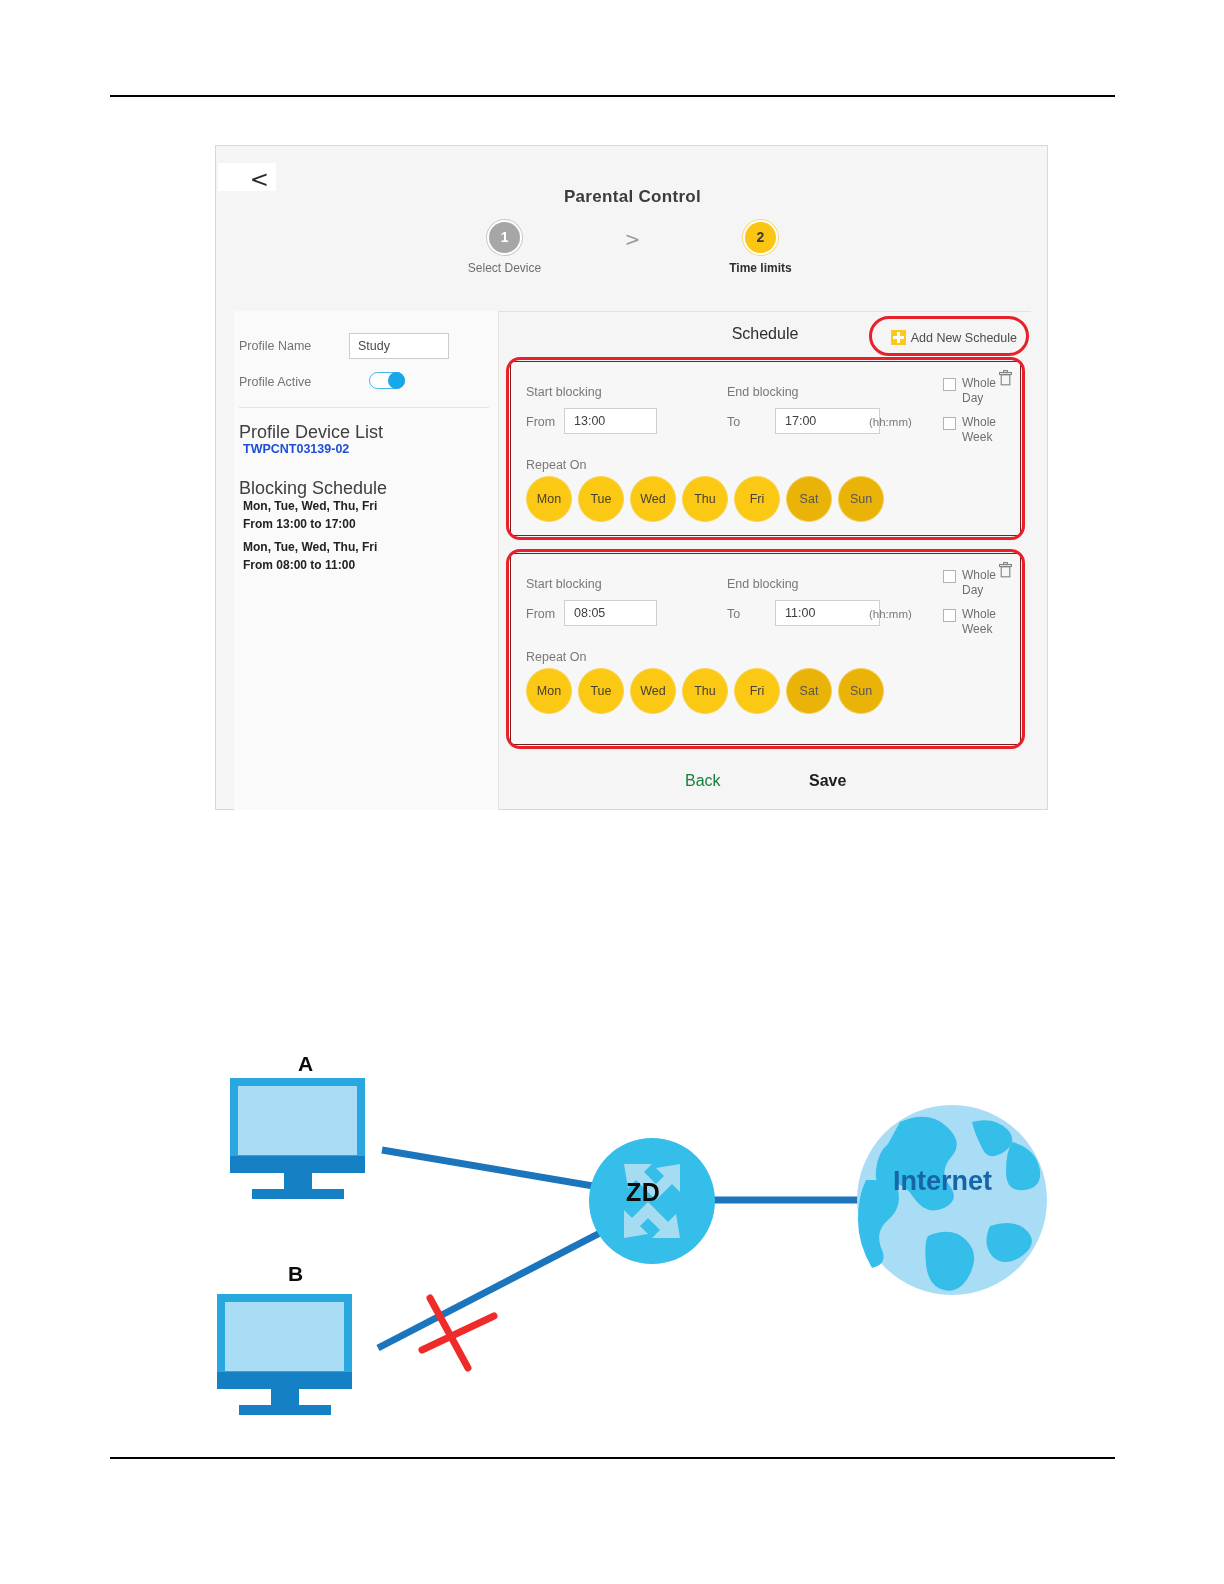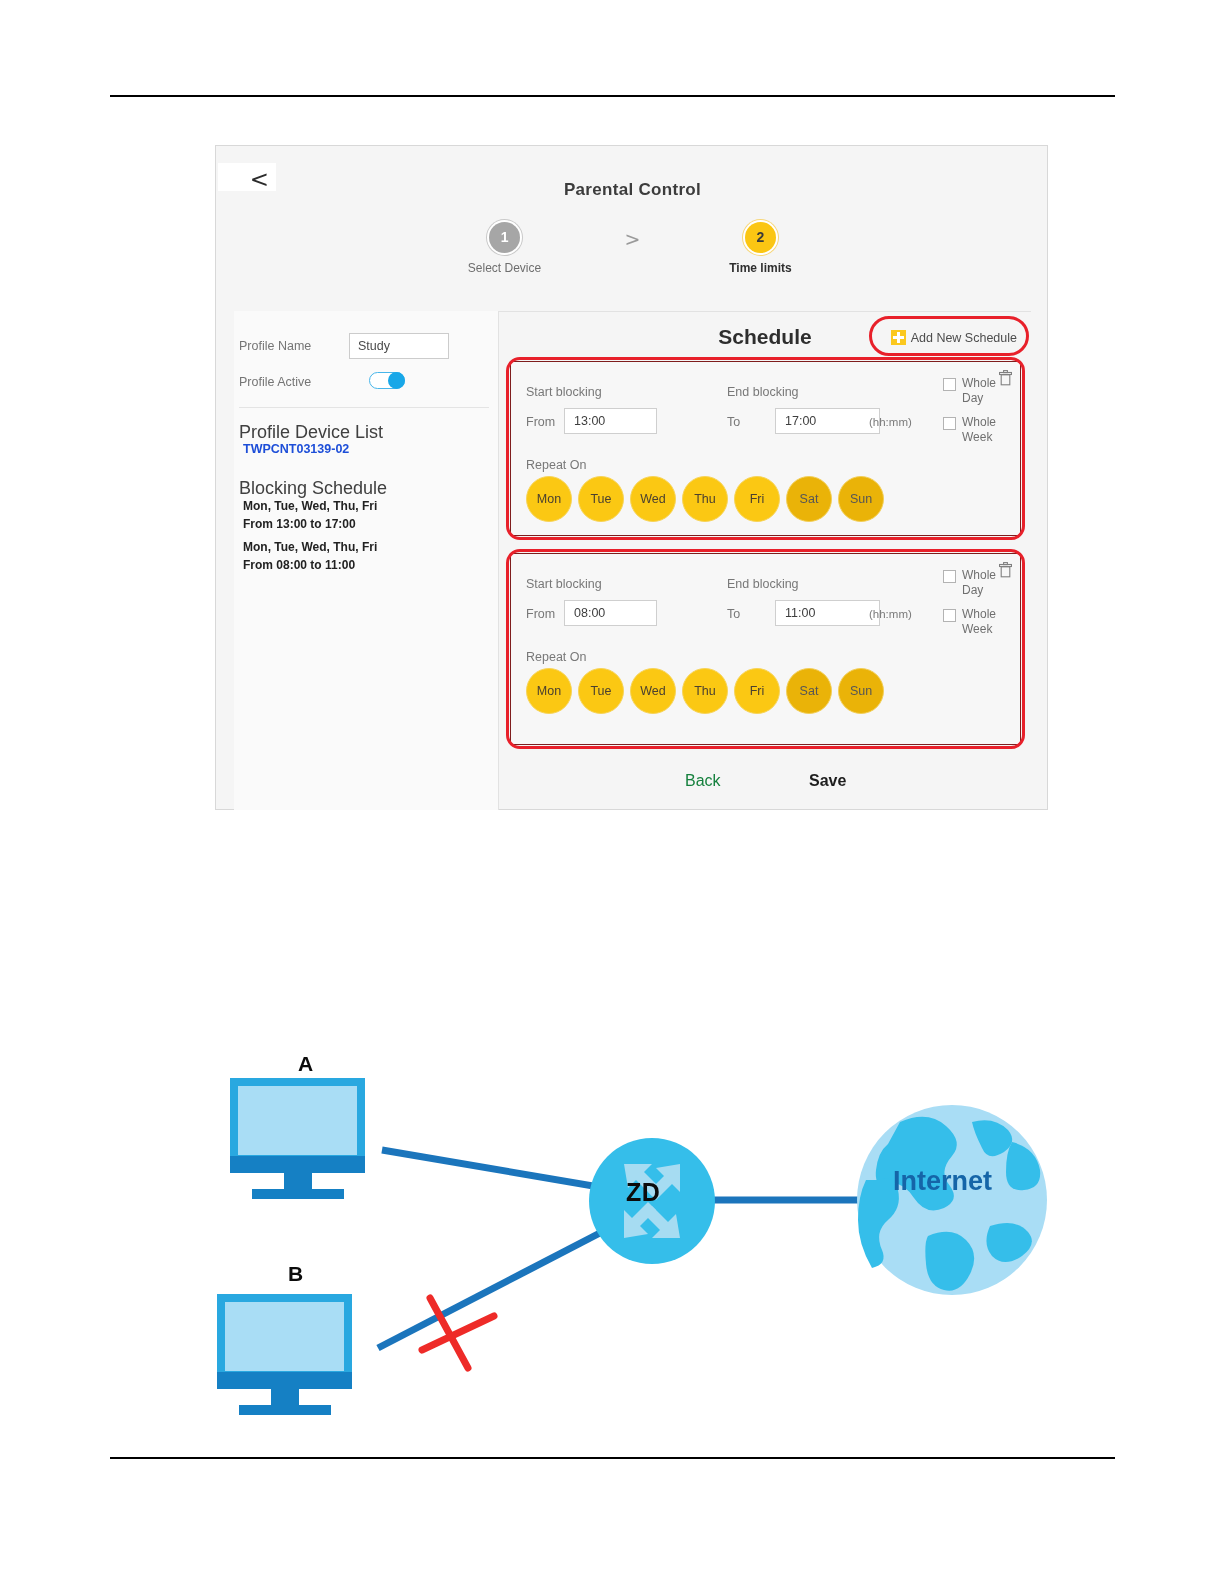--- a/index.html
+++ b/index.html
@@ -54,21 +54,21 @@
     height: 22px;
     color: #2b2b2b;
     font-size: 23px;
     line-height: 22px;
     font-family: "DejaVu Sans", sans-serif;
   }
 
   .app-title {
     position: absolute;
     left: 0;
-    top: 34px;
+    top: 41px;
     width: 833px;
     text-align: center;
     font-size: 17px;
     font-weight: bold;
     color: #3c3c3c;
     letter-spacing: 0.3px;
   }
 
   
   .steps {
@@ -244,22 +244,22 @@
     top: 165px;
     width: 532px;
     height: 499px;
   }
   .sched-title {
     position: absolute;
     left: 0;
     top: 14px;
     width: 532px;
     text-align: center;
-    font-size: 21px;
-    font-weight: bold;
+    font-size: 16px;
+    font-weight: normal;
     color: #2e2e2e;
   }
   .add-new {
     position: absolute;
     right: 14px;
     top: 19px;
     display: flex;
     align-items: center;
     gap: 5px;
     font-size: 12.5px;
@@ -570,21 +570,21 @@
         <div class="day">Sat</div>
         <div class="day">Sun</div>
       </div>
     </div>
     <div class="hl-card hl-card-1"></div>
 
     <div class="sched-card card-2">
       <span class="card-label lbl-start">Start blocking</span>
       <span class="card-label lbl-end">End blocking</span>
       <span class="card-label lbl-from">From</span>
-      <div class="time-input inp-from">08:00</div>
+      <div class="time-input inp-from">08:05</div>
       <span class="card-label lbl-to">To</span>
       <div class="time-input inp-to">11:00</div>
       <span class="card-label lbl-hhmm">(hh:mm)</span>
 
       <div class="chk-group chk-whole-day">
         <span class="chkbox"></span>
         <span class="chk-text">Whole Day</span>
       </div>
       <div class="chk-group chk-whole-week">
         <span class="chkbox"></span>

